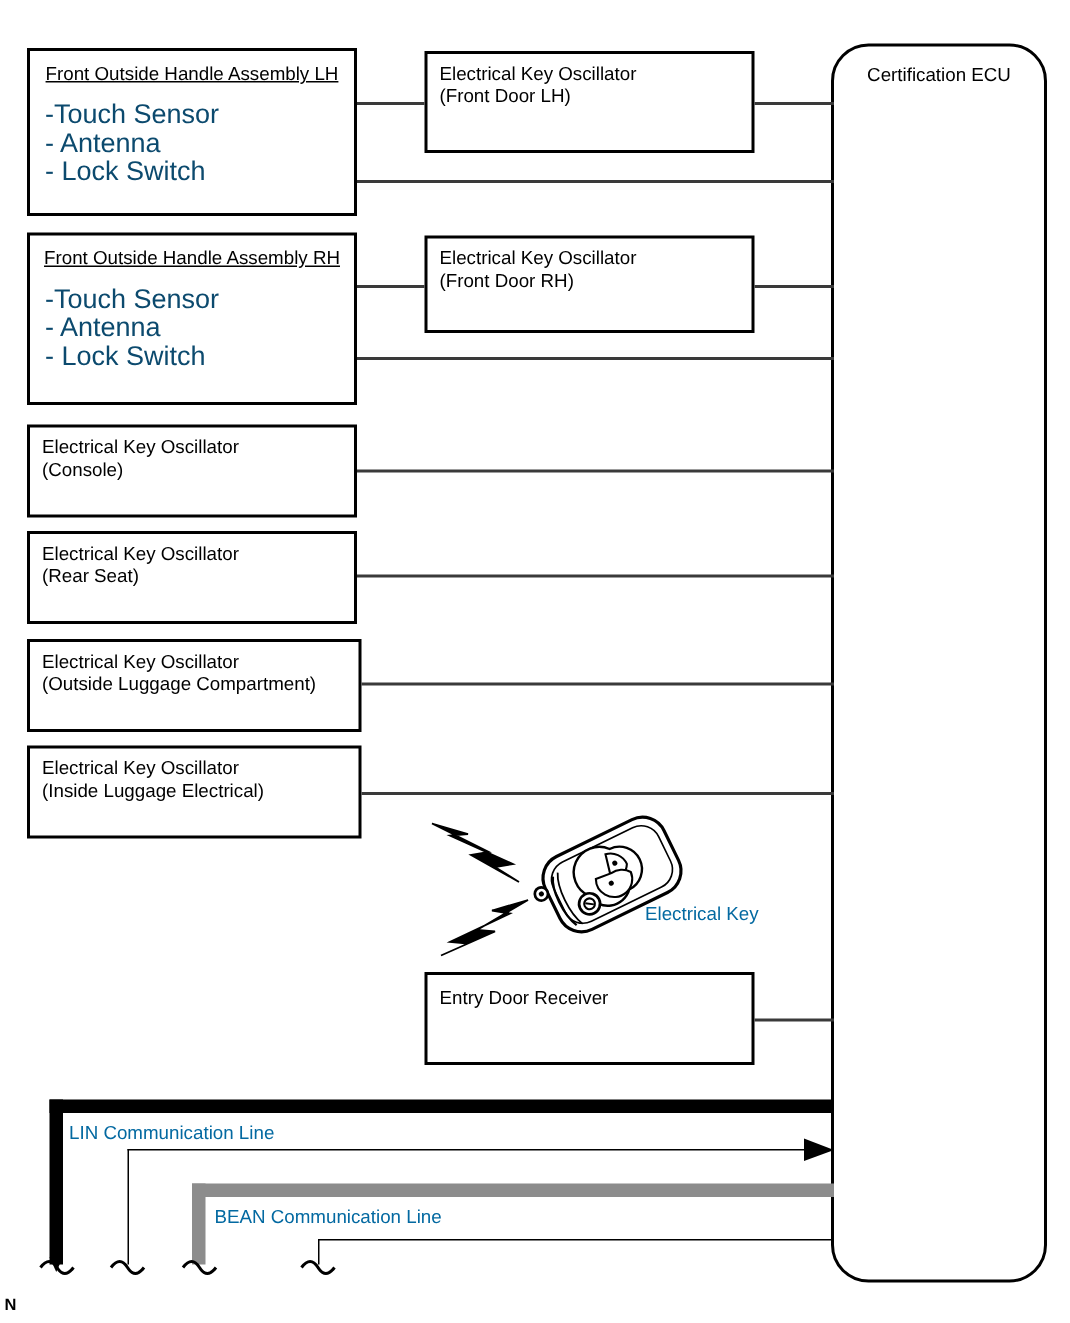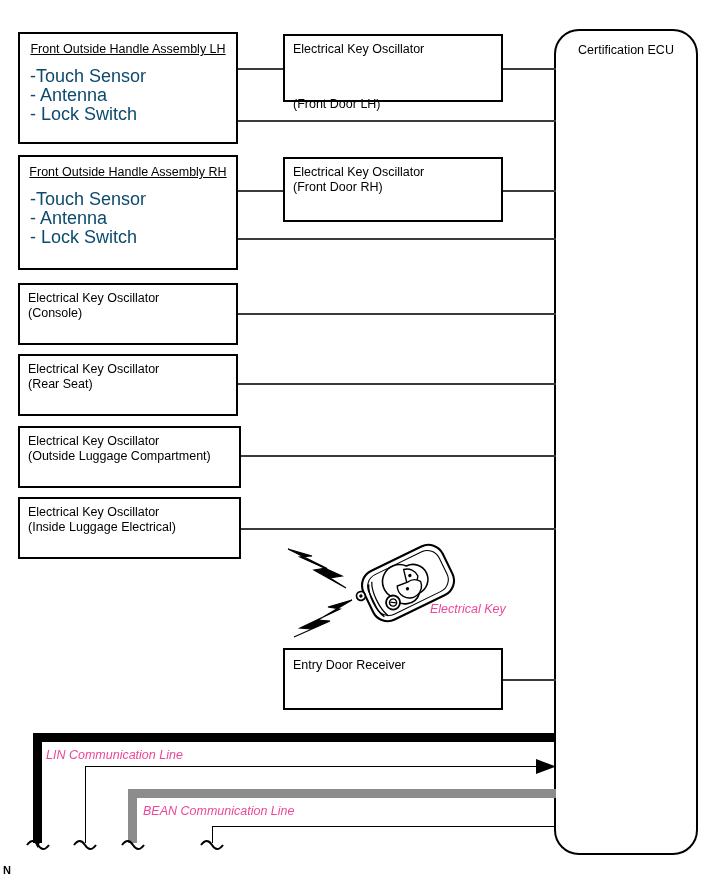--- a/index.html
+++ b/index.html
@@ -18,21 +18,21 @@
   .wire{position:absolute;background:#3a3a3a;height:1.6px;}
 
   .thinline{position:absolute;background:#000;height:1.3px;}
   .thinline-v{position:absolute;background:#000;width:1.3px;}
 
   .busline-h{position:absolute;height:9px;}
   .busline-v{position:absolute;width:9px;}
   .lin{background:#000;}
   .bean{background:#8c8c8c;}
 
-  .keylabel{position:absolute;font-size:12.5px;color:#ec4899;font-style:italic;}
+  .keylabel{position:absolute;font-size:12.5px;color:#0369a1;}
   .nlabel{position:absolute;font-size:11px;color:#000;font-weight:bold;}
 
   svg{display:block;overflow:visible;}
   .ovl{position:absolute;left:0;top:0;width:713px;height:882px;pointer-events:none;}
 </style>
 </head>
 <body>
 
 <div id="page">
 
@@ -65,21 +65,21 @@
     <div class="ttl" style="top:21px;">(Outside Luggage Compartment)</div>
   </div>
 
   <div class="box" style="left:18px;top:497px;width:223px;height:62px;">
     <div class="ttl" style="top:6px;">Electrical Key Oscillator</div>
     <div class="ttl" style="top:21px;">(Inside Luggage Electrical)</div>
   </div>
 
   <div class="box" style="left:283px;top:34px;width:220px;height:68px;">
     <div class="ttl" style="top:6px;">Electrical Key Oscillator</div>
-    <div class="ttl" style="top:21px;margin-top:40px;">(Front Door LH)</div>
+    <div class="ttl" style="top:21px;">(Front Door LH)</div>
   </div>
 
   <div class="box" style="left:283px;top:157px;width:220px;height:65px;">
     <div class="ttl" style="top:6px;">Electrical Key Oscillator</div>
     <div class="ttl" style="top:21px;">(Front Door RH)</div>
   </div>
 
   <div class="box" style="left:283px;top:648px;width:220px;height:62px;">
     <div class="ttl" style="top:8px;">Entry Door Receiver</div>
   </div>

